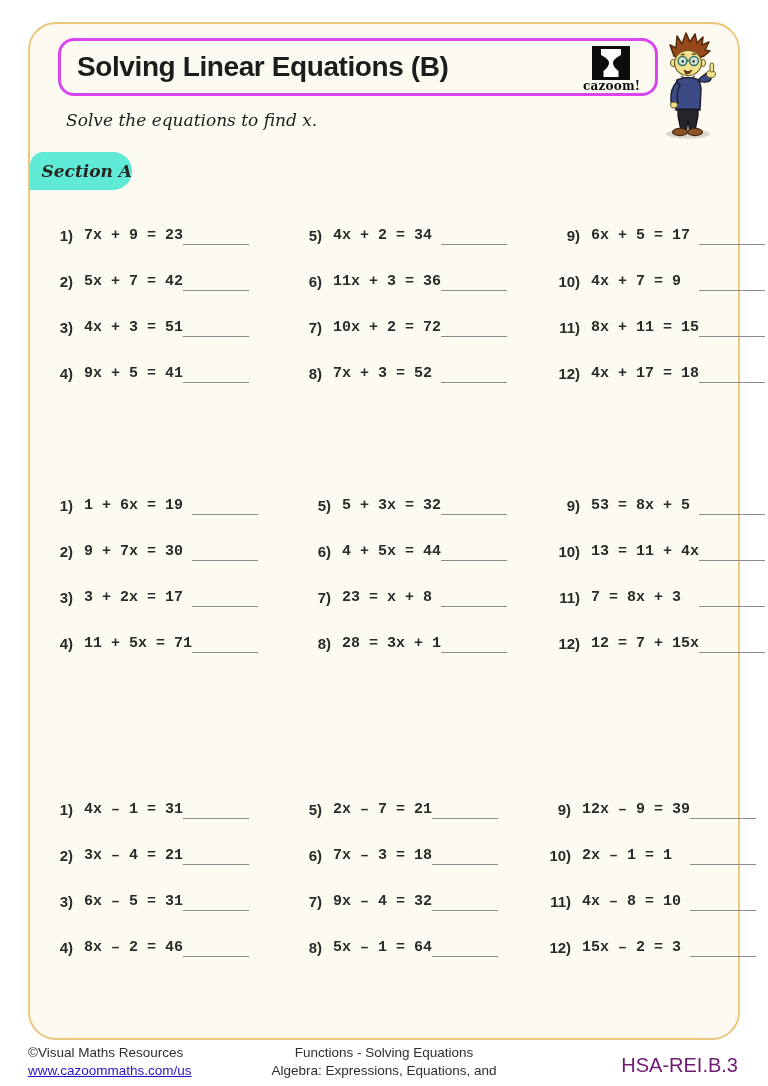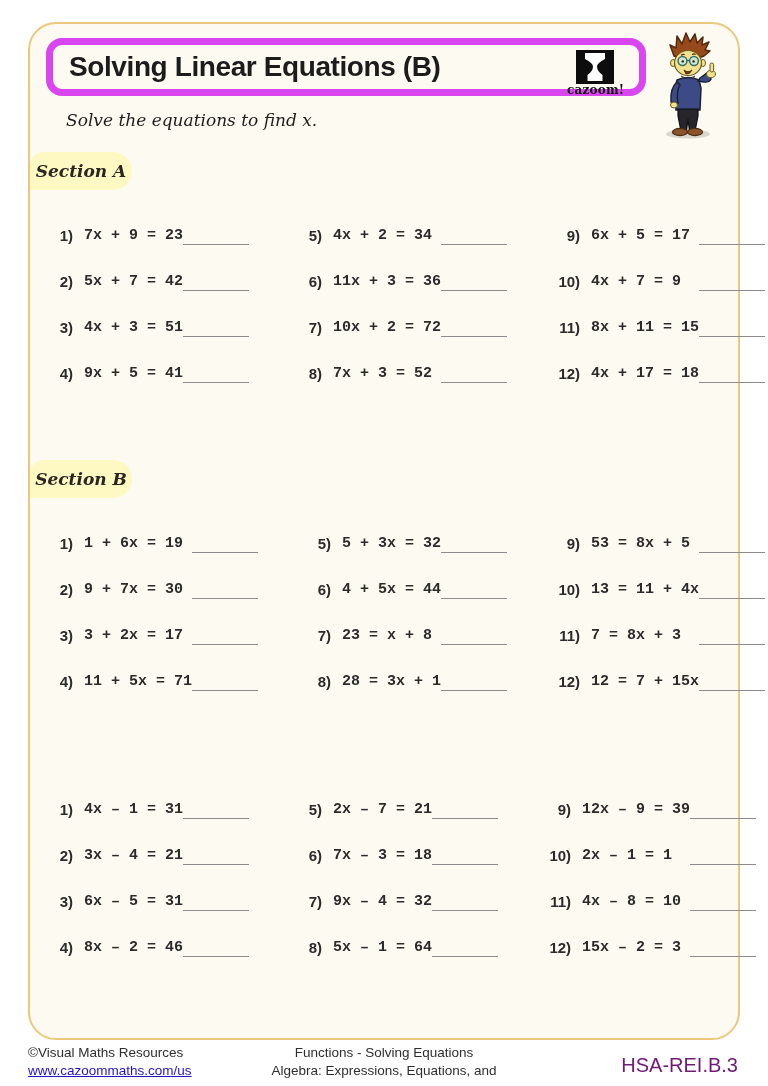--- a/index.html
+++ b/index.html
@@ -14,23 +14,23 @@
     position: absolute;
     left: 28px; top: 22px;
     width: 712px; height: 1018px;
     background: #fdfaf1;
     border: 2px solid #ecc77e;
     border-radius: 28px;
   }
   
   .title-box {
     position: absolute;
-    left: 16px; top: 14px;
+    left: 28px; top: 14px;
     width: 600px; height: 58px;
-    border: 7px solid #d946ef;
+    border: 3px solid #d946ef;
     border-radius: 16px;
     background: #fdfaf1;
     display: flex;
     align-items: center;
   }
   .title-text {
     font-size: 28px;
     font-weight: bold;
     color: #1c1c1c;
     letter-spacing: -0.4px;
@@ -68,28 +68,28 @@
   }
   
   .section { position: absolute; left: 0; width: 712px; }
   .section-a { top: 128px; }
   .section-b { top: 436px; }
   .section-c { top: 740px; }
   .section-pill {
     display: inline-block;
     width: 102px; height: 38px;
     line-height: 38px;
-    background: #fef9c3;
+    background: #5eead4;
     border-radius: 14px 20px 20px 0;
     font-family: "DejaVu Serif", serif;
     font-weight: bold;
     font-style: italic;
     font-size: 17px;
     color: #2a2520;
-    text-align: center;
+    text-align: right;
   }
   .problems {
     position: relative;
     left: 15px;
     width: 682px;
     margin-top: 22px;
     display: grid;
     grid-template-columns: repeat(3, 1fr);
     grid-template-rows: repeat(4, 46px);
     grid-auto-flow: column;
@@ -252,21 +252,20 @@
 
   <div class="problem">
     <span class="pnum">12)</span>
     <span class="peq">4x + 17 = 18</span>
     <span class="pline"></span>
   </div>
 </div>
   </div>
 
   <div class="section section-b">
-    <span class="section-pill">Section B</span>
     <div class="problems">
   <div class="problem">
     <span class="pnum">1)</span>
     <span class="peq">1 + 6x = 19</span>
     <span class="pline"></span>
   </div>
 
   <div class="problem">
     <span class="pnum">2)</span>
     <span class="peq">9 + 7x = 30</span>

